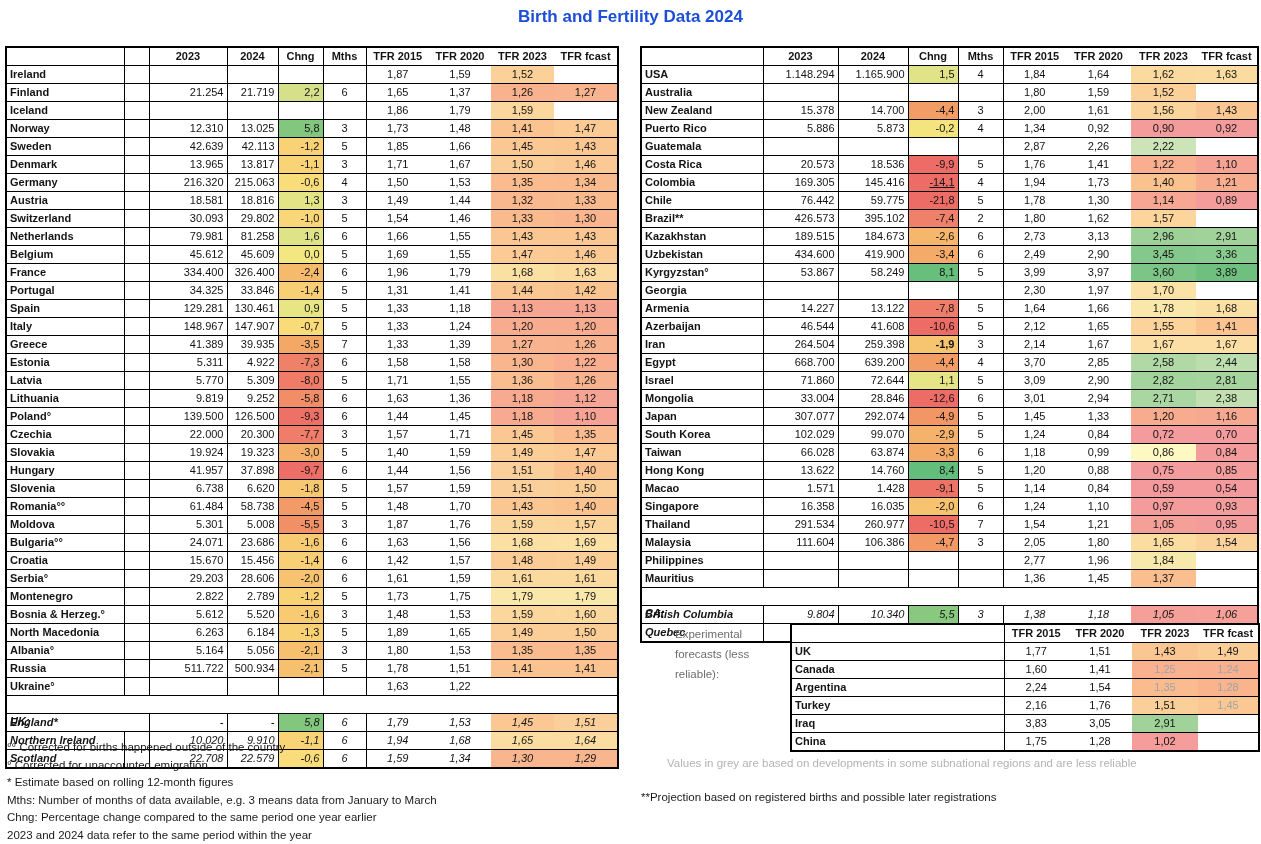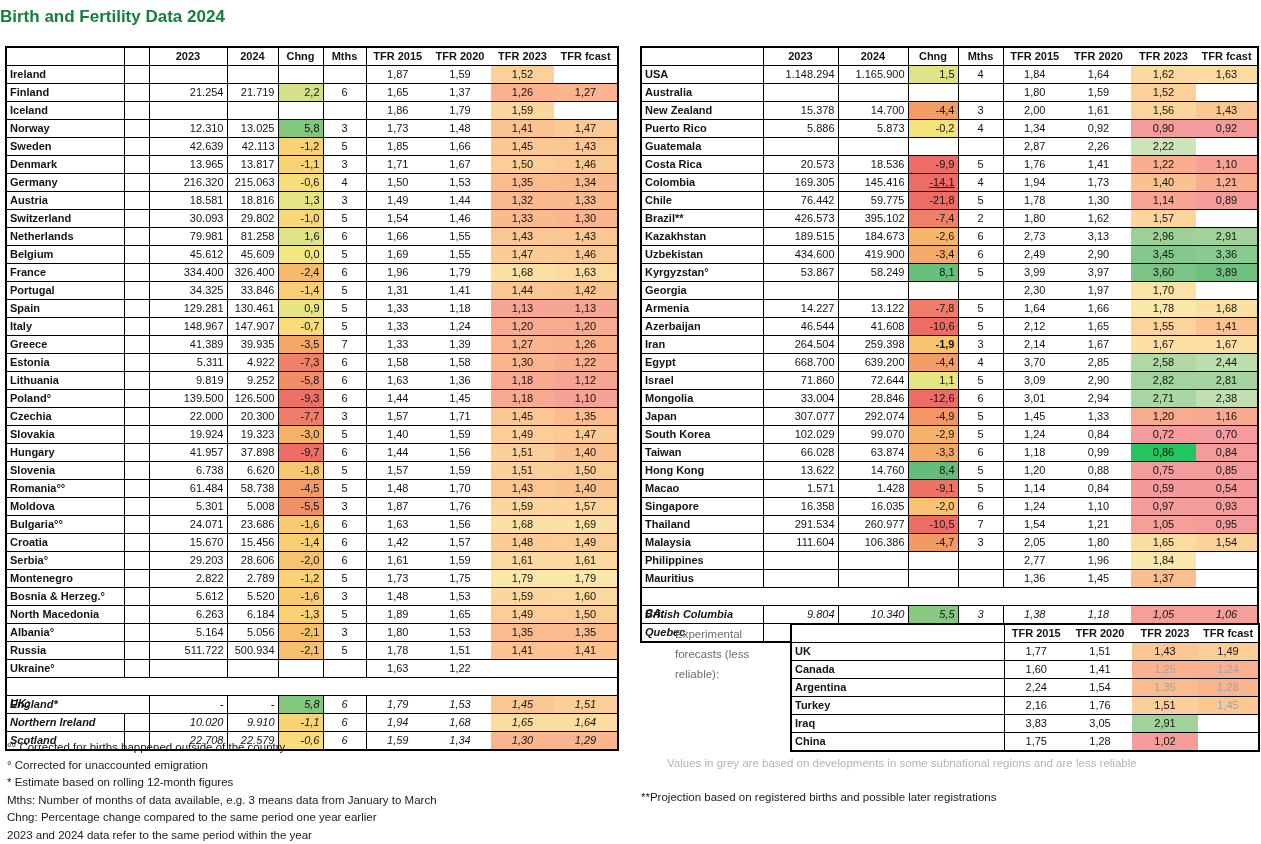--- a/index.html
+++ b/index.html
@@ -1,19 +1,19 @@
 <!DOCTYPE html>
 <html><head>
 <meta charset="utf-8">
 <style>
   html,body{margin:0;padding:0;background:#fff;}
   body{width:1261px;height:844px;position:relative;overflow:hidden;
        font-family:"Liberation Sans","DejaVu Sans",sans-serif;color:#141414;}
-  .title{position:absolute;top:7px;left:0;width:1261px;text-align:left;
-         font-size:17px;font-weight:bold;color:#15803d;}
+  .title{position:absolute;top:7px;left:0;width:1261px;text-align:center;
+         font-size:17px;font-weight:bold;color:#1d4ed8;}
   table.tbl{position:absolute;border-collapse:collapse;table-layout:fixed;background:#fff;
             border:2px solid #000;}
   table.tbl td{height:17px;line-height:15px;font-size:11px;padding:0 3px;
                white-space:nowrap;overflow:hidden;border-top:1px solid #000;border-bottom:1px solid #000;}
   td.bR{border-right:1px solid #000;}
   tr.hdr td{font-weight:bold;text-align:center;}
   td.cname{font-weight:bold;text-align:left;padding-left:21px;position:relative;}
   td.ename{font-weight:bold;text-align:left;padding-left:5px;}
   span.prefix{position:absolute;left:3px;top:0;font-weight:bold;font-style:normal;}
   span.prefix.ital{font-style:italic;}
@@ -261,20 +261,32 @@
         <td class="num bR">5.311</td>
         <td class="num bR">4.922</td>
         <td class="chng bR" style="background:rgb(239,129,105);">-7,3</td>
         <td class="ctr bR">6</td>
         <td class="ctr">1,58</td>
         <td class="ctr">1,58</td>
         <td class="ctr" style="background:rgb(249,182,142);">1,30</td>
         <td class="ctr" style="background:rgb(248,174,143);">1,22</td>
       </tr>
       <tr class="">
+        <td class="cname bR"><span>Latvia</span></td>
+        <td class="bR"></td>
+        <td class="num bR">5.770</td>
+        <td class="num bR">5.309</td>
+        <td class="chng bR" style="background:rgb(239,123,104);">-8,0</td>
+        <td class="ctr bR">5</td>
+        <td class="ctr">1,71</td>
+        <td class="ctr">1,55</td>
+        <td class="ctr" style="background:rgb(250,189,143);">1,36</td>
+        <td class="ctr" style="background:rgb(249,178,142);">1,26</td>
+      </tr>
+      <tr class="">
         <td class="cname bR"><span>Lithuania</span></td>
         <td class="bR"></td>
         <td class="num bR">9.819</td>
         <td class="num bR">9.252</td>
         <td class="chng bR" style="background:rgb(241,141,103);">-5,8</td>
         <td class="ctr bR">6</td>
         <td class="ctr">1,63</td>
         <td class="ctr">1,36</td>
         <td class="ctr" style="background:rgb(248,170,144);">1,18</td>
         <td class="ctr" style="background:rgb(246,164,148);">1,12</td>
@@ -767,21 +779,21 @@
         <td class="ctr" style="background:rgb(244,155,157);">0,70</td>
       </tr>
       <tr class="">
         <td class="cname bR"><span>Taiwan</span></td>
         <td class="num bR">66.028</td>
         <td class="num bR">63.874</td>
         <td class="chng bR" style="background:rgb(244,171,104);">-3,3</td>
         <td class="ctr bR">6</td>
         <td class="ctr">1,18</td>
         <td class="ctr">0,99</td>
-        <td class="ctr" style="background:#22c55e;">0,86</td>
+        <td class="ctr" style="background:#fef9c3;">0,86</td>
         <td class="ctr" style="background:rgb(244,155,156);">0,84</td>
       </tr>
       <tr class="">
         <td class="cname bR"><span>Hong Kong</span></td>
         <td class="num bR">13.622</td>
         <td class="num bR">14.760</td>
         <td class="chng bR" style="background:rgb(99,190,123);">8,4</td>
         <td class="ctr bR">5</td>
         <td class="ctr">1,20</td>
         <td class="ctr">0,88</td>

